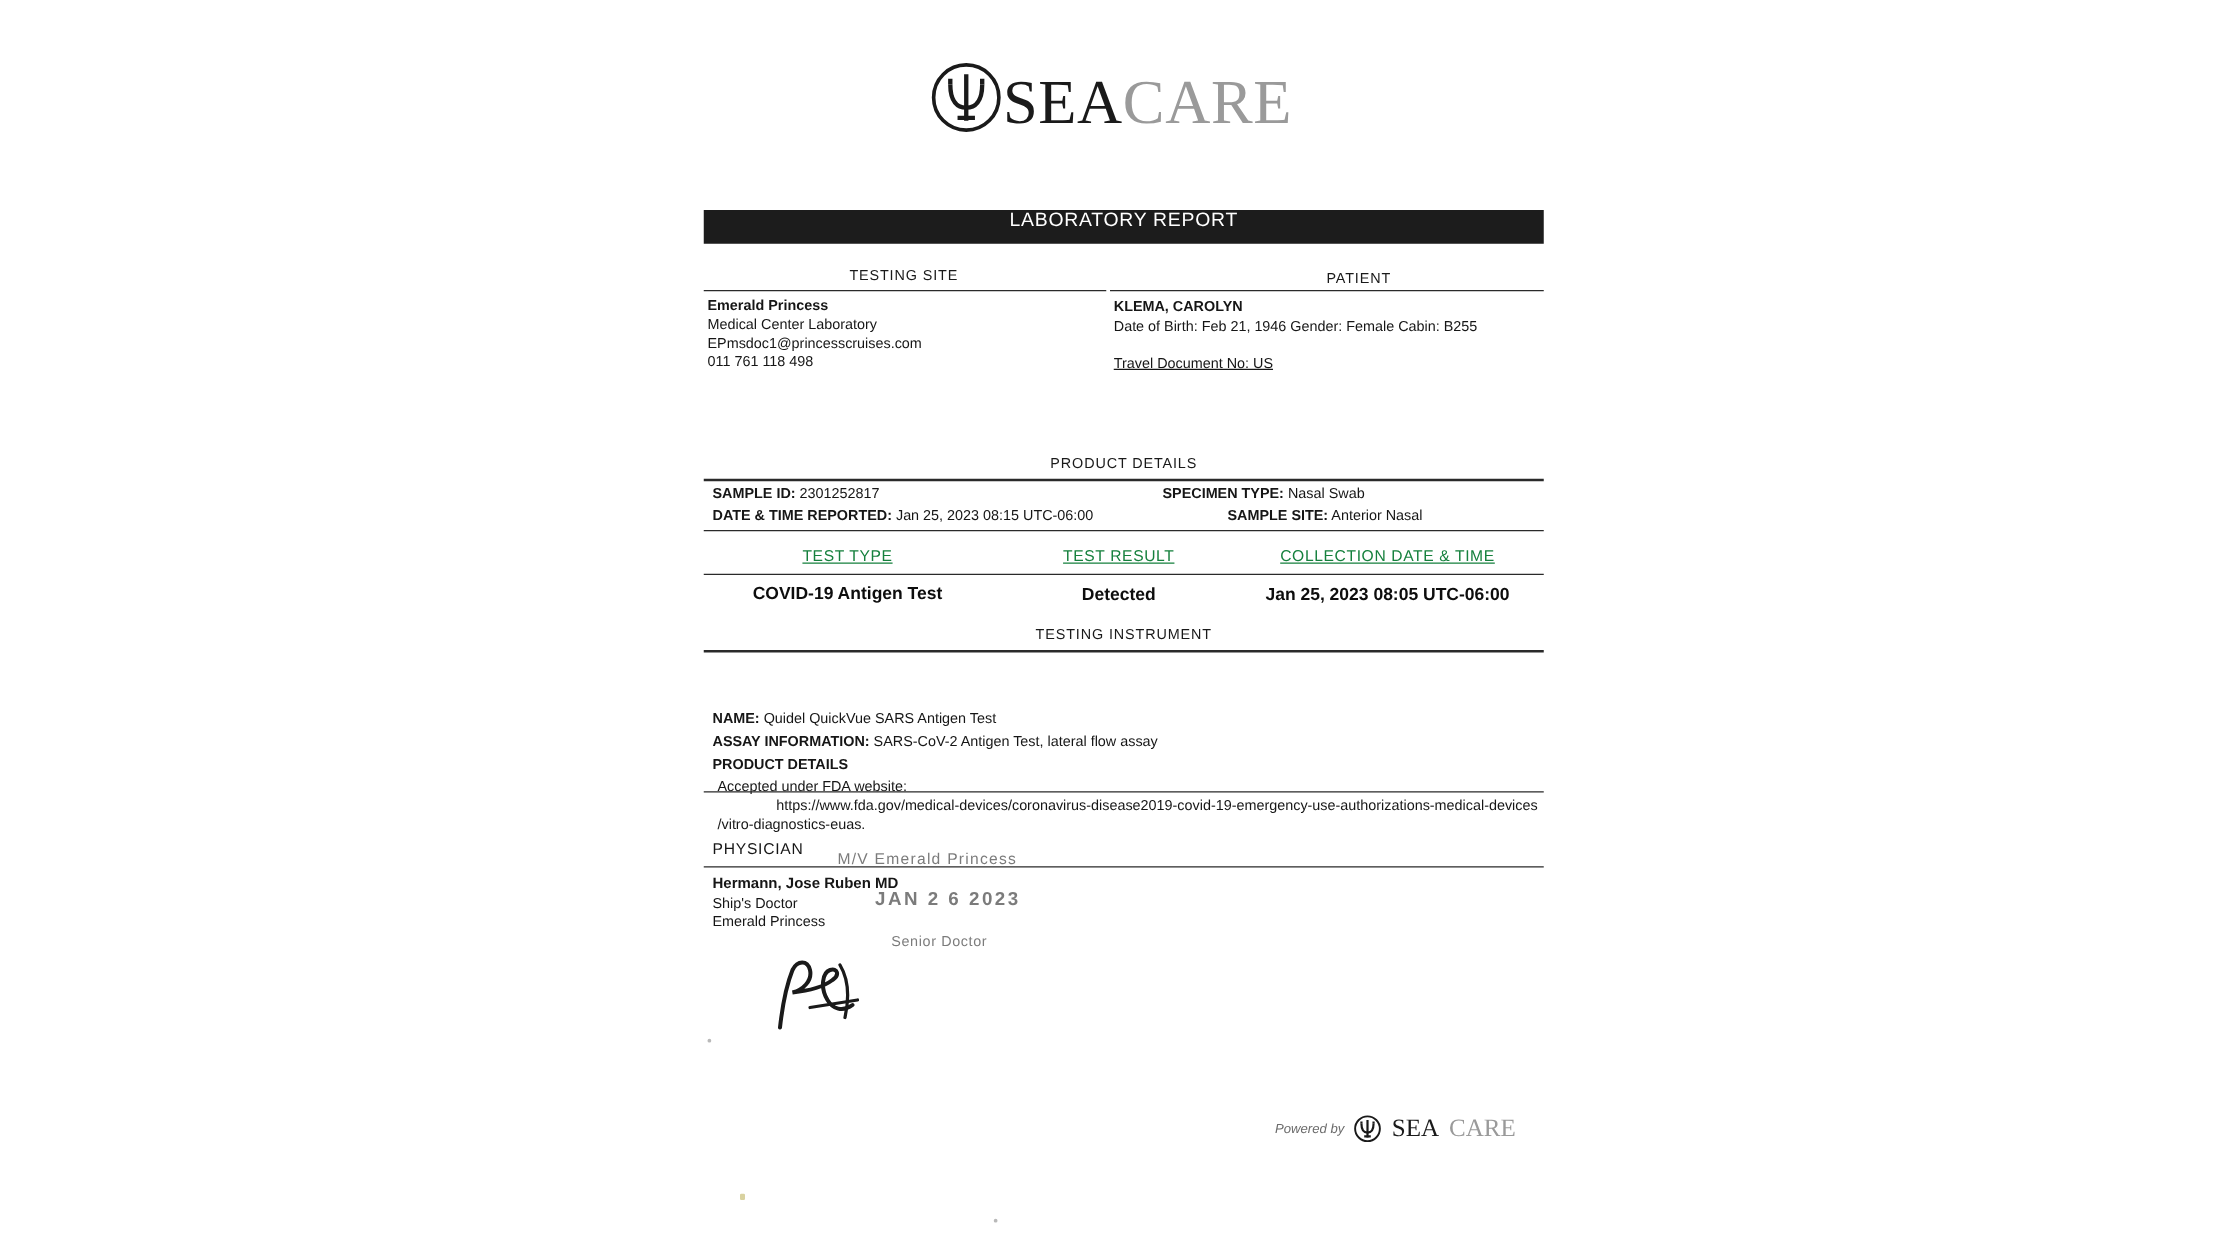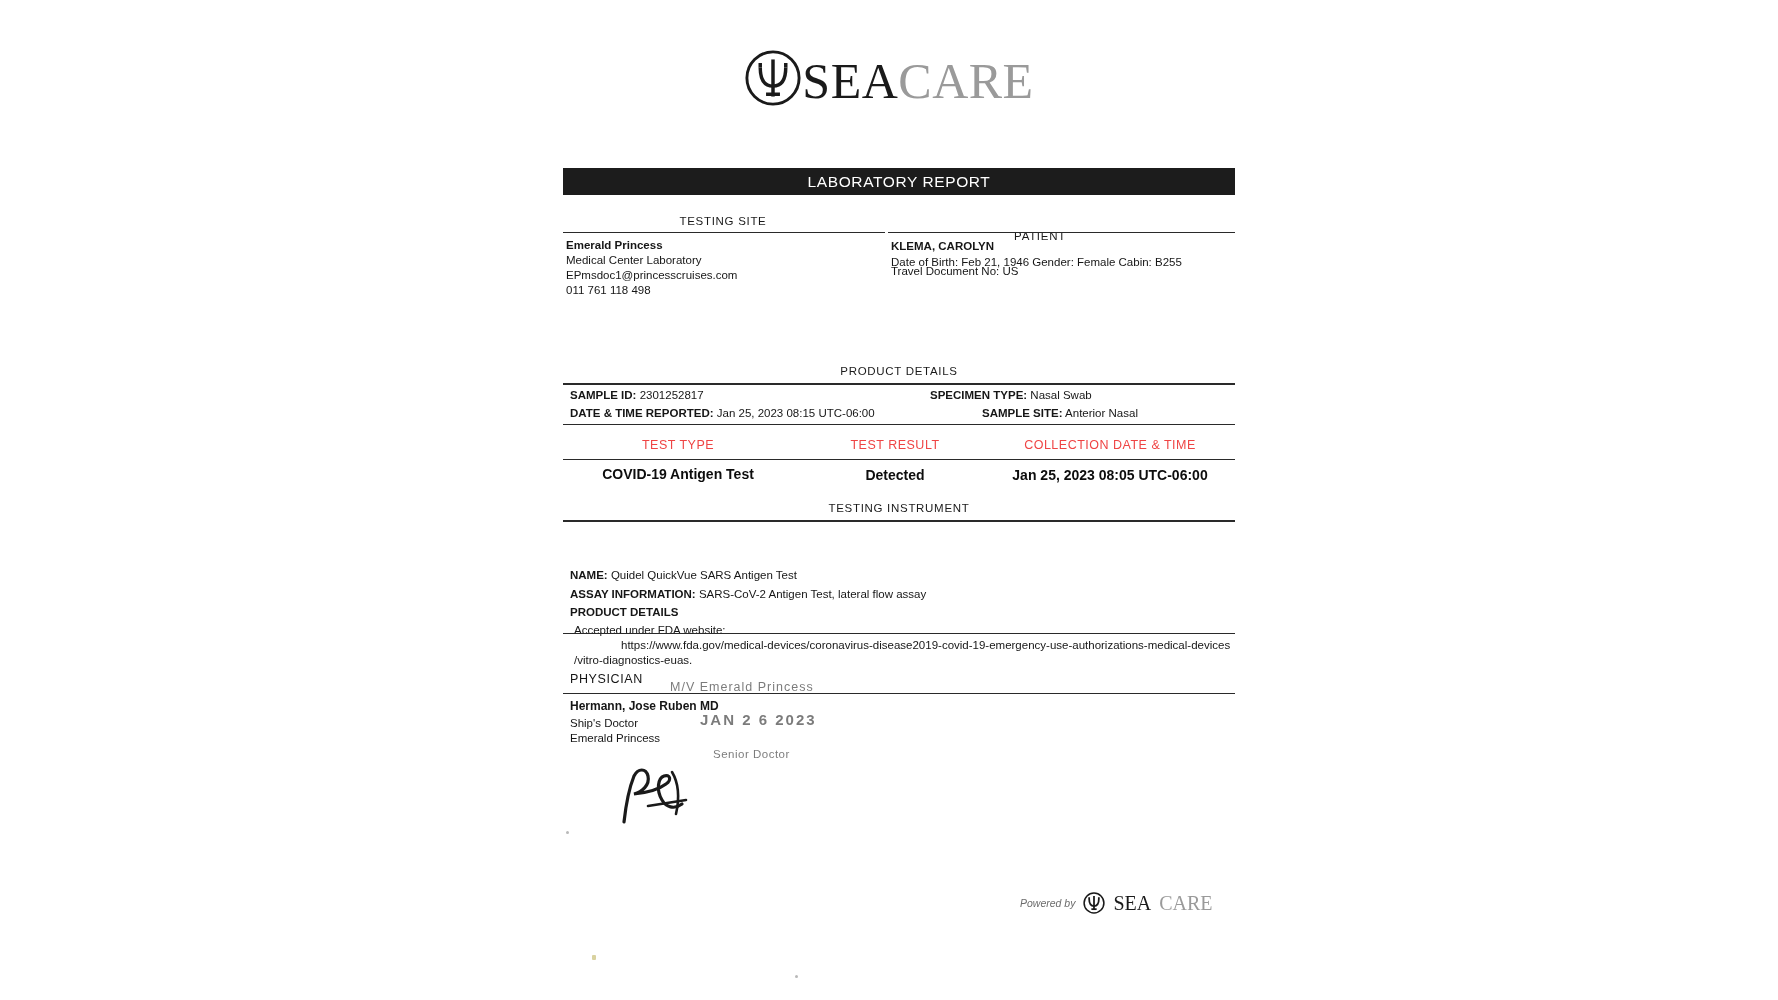--- a/index.html
+++ b/index.html
@@ -59,21 +59,20 @@
     position: absolute;
     left: 563px;
     top: 168px;
     width: 672px;
     height: 27px;
     background: #1c1c1c;
     color: #ffffff;
     font-size: 15.5px;
     letter-spacing: 0.6px;
     display: flex;
-    align-items: center;
     justify-content: center;
   }
   
   .sec-label {
     position: absolute;
     font-size: 11.5px;
     letter-spacing: 0.7px;
     color: #1a1a1a;
     text-align: center;
   }
@@ -92,21 +91,22 @@
   }
   .txt.b { font-weight: bold; }
   .lbl-b { font-weight: bold; }
 
   
   .col-head {
     position: absolute;
     font-size: 12.5px;
     letter-spacing: 0.5px;
     text-align: center;
-    color: #ef4444;
+    color: #15803d;
+    text-decoration: underline;
   }
   .col-val {
     position: absolute;
     font-size: 14px;
     font-weight: bold;
     text-align: center;
     color: #0d0d0d;
   }
 
   
@@ -209,31 +209,31 @@
     </span><span class="brand-sea">SEA</span><span class="brand-care">CARE</span>
   </div>
 
   <div class="title-bar">
     <span>LABORATORY REPORT</span>
   </div>
 
   <div class="sec-label" style="left:563px; top:215px; width:320px;">TESTING SITE</div>
   <div class="rule" style="left:563px; top:232px; width:322px;"></div>
 
-  <div class="sec-label" style="left:865px; top:217px; width:350px;margin-top:13px;">PATIENT</div>
+  <div class="sec-label" style="left:912px; top:217px; width:350px;">PATIENT</div>
   <div class="rule" style="left:888px; top:232px; width:347px;"></div>
 
   <div class="txt b" style="left:566px; top:238px;">Emerald Princess</div>
   <div class="txt" style="left:566px; top:253px;">Medical Center Laboratory</div>
   <div class="txt" style="left:566px; top:268px;">EPmsdoc1@princesscruises.com</div>
   <div class="txt" style="left:566px; top:283px;">011 761 118 498</div>
 
   <div class="txt b" style="left:891px; top:239px;">KLEMA, CAROLYN</div>
   <div class="txt" style="left:891px; top:255px;">Date of Birth: Feb 21, 1946 Gender: Female Cabin: B255</div>
-  <div class="txt" style="left:891px; top:264px;">Travel Document No: US</div>
+  <div class="txt" style="left:891px; top:284px;text-decoration:underline;">Travel Document No: US</div>
 
   <div class="sec-label" style="left:563px; top:365px; width:672px;">PRODUCT DETAILS</div>
   <div class="rule thick" style="left:563px; top:383px; width:672px;"></div>
 
   <div class="txt" style="left:570px; top:388px;">
     <span class="lbl-b">SAMPLE ID:</span> 
     <span>2301252817</span>
   </div>
   <div class="txt" style="left:570px; top:406px;">
     <span class="lbl-b">DATE &amp; TIME REPORTED:</span> 

